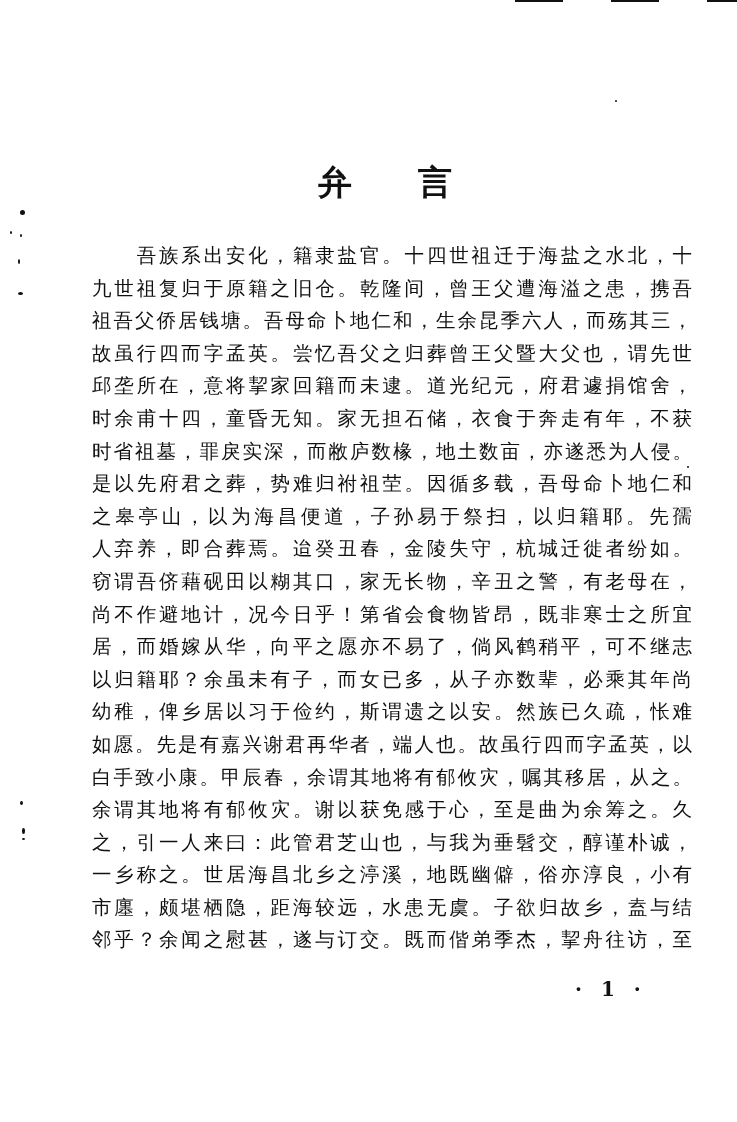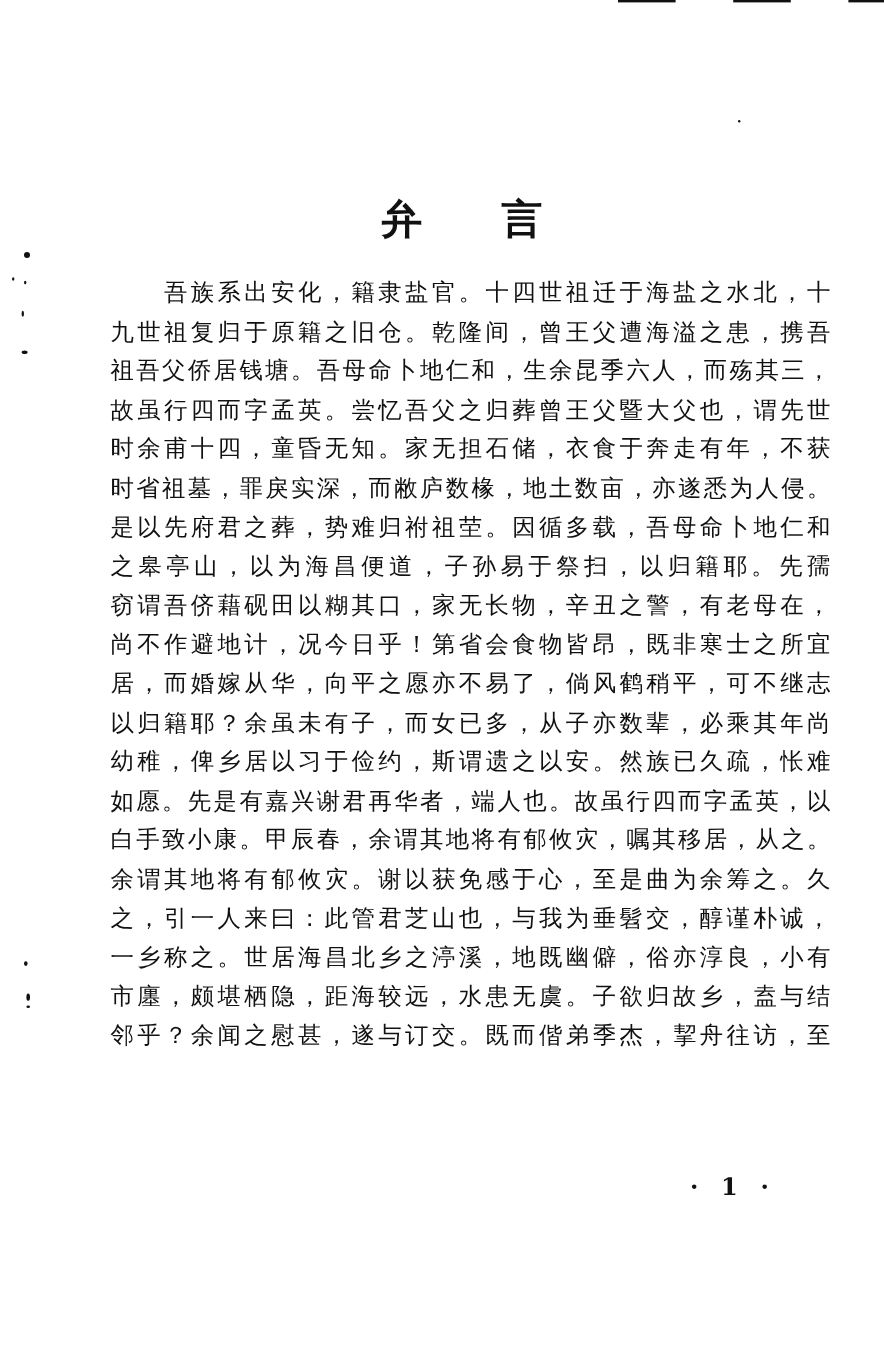--- a/index.html
+++ b/index.html
@@ -9,21 +9,21 @@
     color: #111111;
   }
   .top-rule { position: absolute; top: 0; height: 2px; background: #111; }
   .title {
     position: absolute; top: 160px; left: 0; width: 737px;
     text-align: center; font-size: 34px; font-weight: bold; letter-spacing: 0;
   }
   .title .c1 { position: absolute; left: 318px; }
   .title .c2 { position: absolute; left: 418px; }
   .body-text {
-    position: absolute; top: 228px; left: 92px; width: 600px;
+    position: absolute; top: 240px; left: 92px; width: 600px;
     font-size: 19.5px; line-height: 32.6px; text-align: justify;
     text-align-last: justify;
   }
   .line { display: block; white-space: nowrap; text-align: justify; text-align-last: justify; }
   .page-num {
     position: absolute; top: 977px; left: 575px;
     font-size: 20px; font-weight: bold; letter-spacing: 6px;
   }
   .speck { position: absolute; background: #111; border-radius: 50%; }
 </style>
@@ -48,24 +48,26 @@
 <div class="title">
   <span class="c1">弁</span>
   <span class="c2">言</span>
 </div>
 
 <div class="body-text">
   <span class="line">　　吾族系出安化，籍隶盐官。十四世祖迁于海盐之水北，十</span>
   <span class="line">九世祖复归于原籍之旧仓。乾隆间，曾王父遭海溢之患，携吾</span>
   <span class="line">祖吾父侨居钱塘。吾母命卜地仁和，生余昆季六人，而殇其三，</span>
   <span class="line">故虽行四而字孟英。尝忆吾父之归葬曾王父暨大父也，谓先世</span>
+  <span class="line">邱垄所在，意将挈家回籍而未逮。道光纪元，府君遽捐馆舍，</span>
   <span class="line">时余甫十四，童昏无知。家无担石储，衣食于奔走有年，不获</span>
   <span class="line">时省祖墓，罪戾实深，而敝庐数椽，地土数亩，亦遂悉为人侵。</span>
   <span class="line">是以先府君之葬，势难归祔祖茔。因循多载，吾母命卜地仁和</span>
   <span class="line">之皋亭山，以为海昌便道，子孙易于祭扫，以归籍耶。先孺</span>
+  <span class="line">人弃养，即合葬焉。迨癸丑春，金陵失守，杭城迁徙者纷如。</span>
   <span class="line">窃谓吾侪藉砚田以糊其口，家无长物，辛丑之警，有老母在，</span>
   <span class="line">尚不作避地计，况今日乎！第省会食物皆昂，既非寒士之所宜</span>
   <span class="line">居，而婚嫁从华，向平之愿亦不易了，倘风鹤稍平，可不继志</span>
   <span class="line">以归籍耶？余虽未有子，而女已多，从子亦数辈，必乘其年尚</span>
   <span class="line">幼稚，俾乡居以习于俭约，斯谓遗之以安。然族已久疏，怅难</span>
   <span class="line">如愿。先是有嘉兴谢君再华者，端人也。故虽行四而字孟英，以</span>
   <span class="line">白手致小康。甲辰春，余谓其地将有郁攸灾，嘱其移居，从之。</span>
   <span class="line">余谓其地将有郁攸灾。谢以获免感于心，至是曲为余筹之。久</span>
   <span class="line">之，引一人来曰：此管君芝山也，与我为垂髫交，醇谨朴诚，</span>
   <span class="line">一乡称之。世居海昌北乡之渟溪，地既幽僻，俗亦淳良，小有</span>

